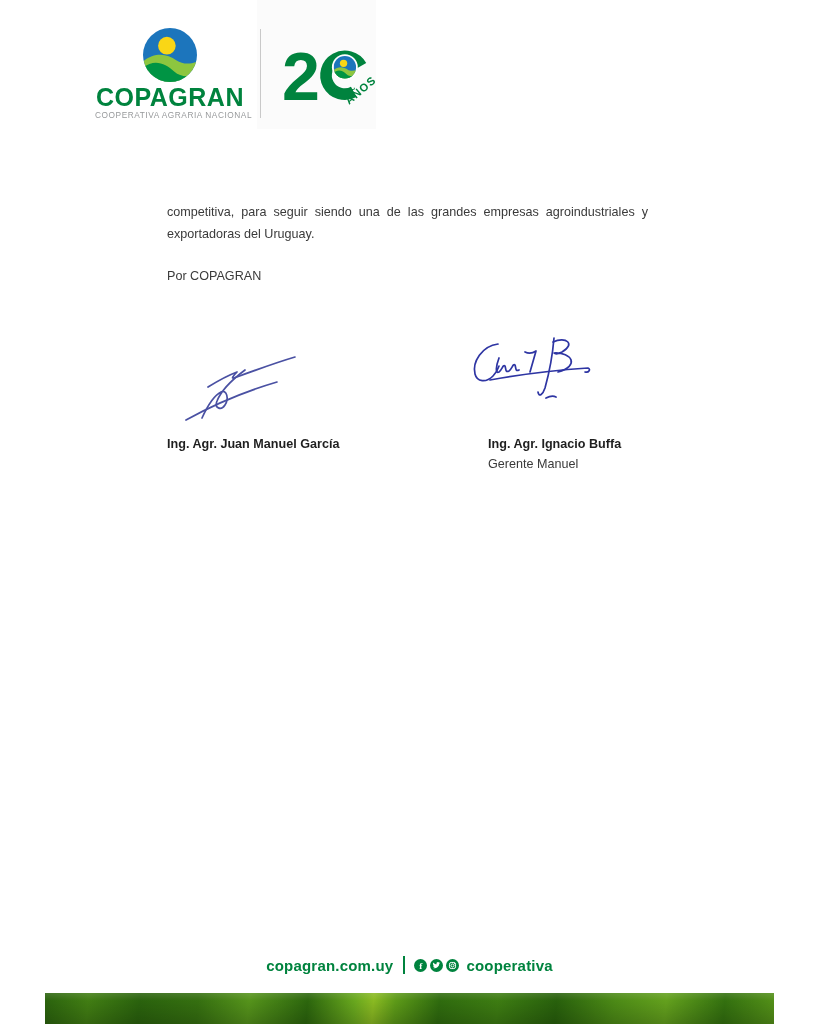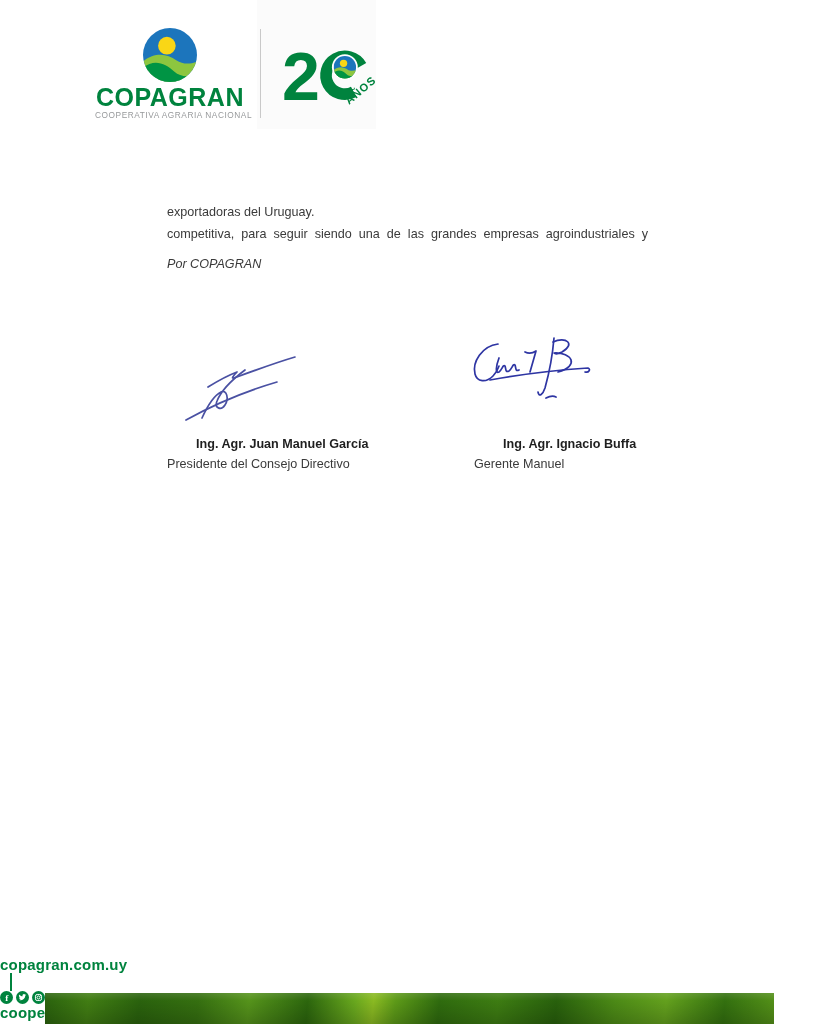--- a/index.html
+++ b/index.html
@@ -22,35 +22,35 @@
   .tagline {
     margin-top:0; font-size:8.3px; letter-spacing:0.55px; color:#97999B;
     white-space:nowrap;
   }
   .logo-divider { position:absolute; left:260px; top:29px; height:89px; width:0; border-left:1px solid #c9c9c9; }
   .anniv { position:absolute; left:282px; top:43px; }
   
   .letter-body { position:absolute; left:167px; top:202px; width:481px; font-size:12.6px; line-height:21.5px; color:#3a3a3a; }
   .para-line { text-align:justify; text-align-last:justify; }
   .para-line.last { text-align:left; text-align-last:left; }
-  .closing { margin-top:9px;font-style:italic; }
+  .closing { margin-top:21px; }
   
   .sig { position:absolute; }
   .sig-left  { left:183px; top:345px; }
   .sig-right { left:468px; top:336px; }
   .sig path { fill:none; stroke-linecap:round; stroke-linejoin:round; }
   .signatory { position:absolute; top:434px; font-size:12.6px; line-height:20px; }
   .signatory.col1 { left:167px; }
-  .signatory.col2 { left:474px; }
-  .sig-name { font-weight:bold; color:#1f1f1f;margin-left:29px; }
+  .signatory.col2 { left:488px; }
+  .sig-name { font-weight:bold; color:#1f1f1f; }
   .sig-title { color:#3a3a3a; }
   
   .footer-line {
     position:absolute; left:0; top:956px; width:100%;
-    display:flex; justify-content:center;flex-direction:column;
+    display:flex; align-items:center; justify-content:center;
   }
   .footer-site, .footer-handle {
     font-size:15px; font-weight:bold; color:#00833E; letter-spacing:0.2px;
     text-decoration:none; cursor:pointer;
   }
   .footer-bar { width:2px; height:18px; background:#00833E; margin:0 9px 0 10px; }
   .social-row { display:flex; align-items:center; gap:3px; margin-right:7px; }
   .social-row svg { display:block; }
   .grass-strip {
     position:absolute; left:45px; top:993px; width:729px; height:31px;
@@ -98,22 +98,22 @@
     <text x="0" y="63" font-size="76" font-weight="bold" fill="#00833E" font-family="Liberation Sans, sans-serif">2</text>
     <path d="M 79.9 54.5 A 21 21 0 1 1 88.2 25.5" stroke="#00833E" stroke-width="13" fill="none"></path>
     <circle cx="70" cy="27" r="14.4" fill="#ffffff"></circle>
     <g transform="translate(57.5,14.5) scale(0.4808)">
       <use href="#globe"></use>
     </g>
     <text transform="translate(74.5,69) rotate(-40)" font-size="12.5" font-weight="bold" letter-spacing="1.2" fill="#00833E" font-family="Liberation Sans, sans-serif">AÑOS</text>
   </svg>
 
   <div class="letter-body">
+    <div class="para-line">competitiva, para seguir siendo una de las grandes empresas agroindustriales y</div>
     <div class="para-line last">exportadoras del Uruguay.</div>
-    <div class="para-line">competitiva, para seguir siendo una de las grandes empresas agroindustriales y</div>
     <div class="closing">Por COPAGRAN</div>
   </div>
 
   <svg class="sig sig-left" width="115" height="80" viewBox="0 0 115 80">
     <g stroke="#4a51a3" stroke-width="1.7">
       <path d="M25 42 C38 34 46 30 54 27 C50 31 48 34 51 33 C70 26 95 17 112 12"></path>
       <path d="M62 25 C50 34 38 46 34 56 C31 63 38 66 42 60 C46 54 44 44 38 47 C30 51 24 62 19 73"></path>
       <path d="M3 75 C30 60 60 47 94 37"></path>
     </g>
   </svg>
@@ -125,21 +125,20 @@
       <path d="M57 16 C61 18 65 17 68 15 L62 36"></path>
       <path d="M86 2 C85 14 82 34 77 52 C75 58 71 62 70 56"></path>
       <path d="M85 6 C98 0 108 8 94 16 C90 18 87 18 86 17 C104 16 112 30 90 36"></path>
       <path d="M22 44 C55 38 90 34 120 32 C123 33 121 37 117 36"></path>
       <path d="M78 62 C82 60 86 60 88 61"></path>
     </g>
   </svg>
 
   <div class="signatory col1">
     <div class="sig-name">Ing. Agr. Juan Manuel García</div>
-    <div class="sig-title">Presidente del Consejo Directivo</div>
   </div>
   <div class="signatory col2">
     <div class="sig-name">Ing. Agr. Ignacio Buffa</div>
     <div class="sig-title">Gerente Manuel</div>
   </div>
 
   <div class="footer-line">
     <span class="footer-site">copagran.com.uy</span>
     <span class="footer-bar"></span>
     <span class="social-row">

